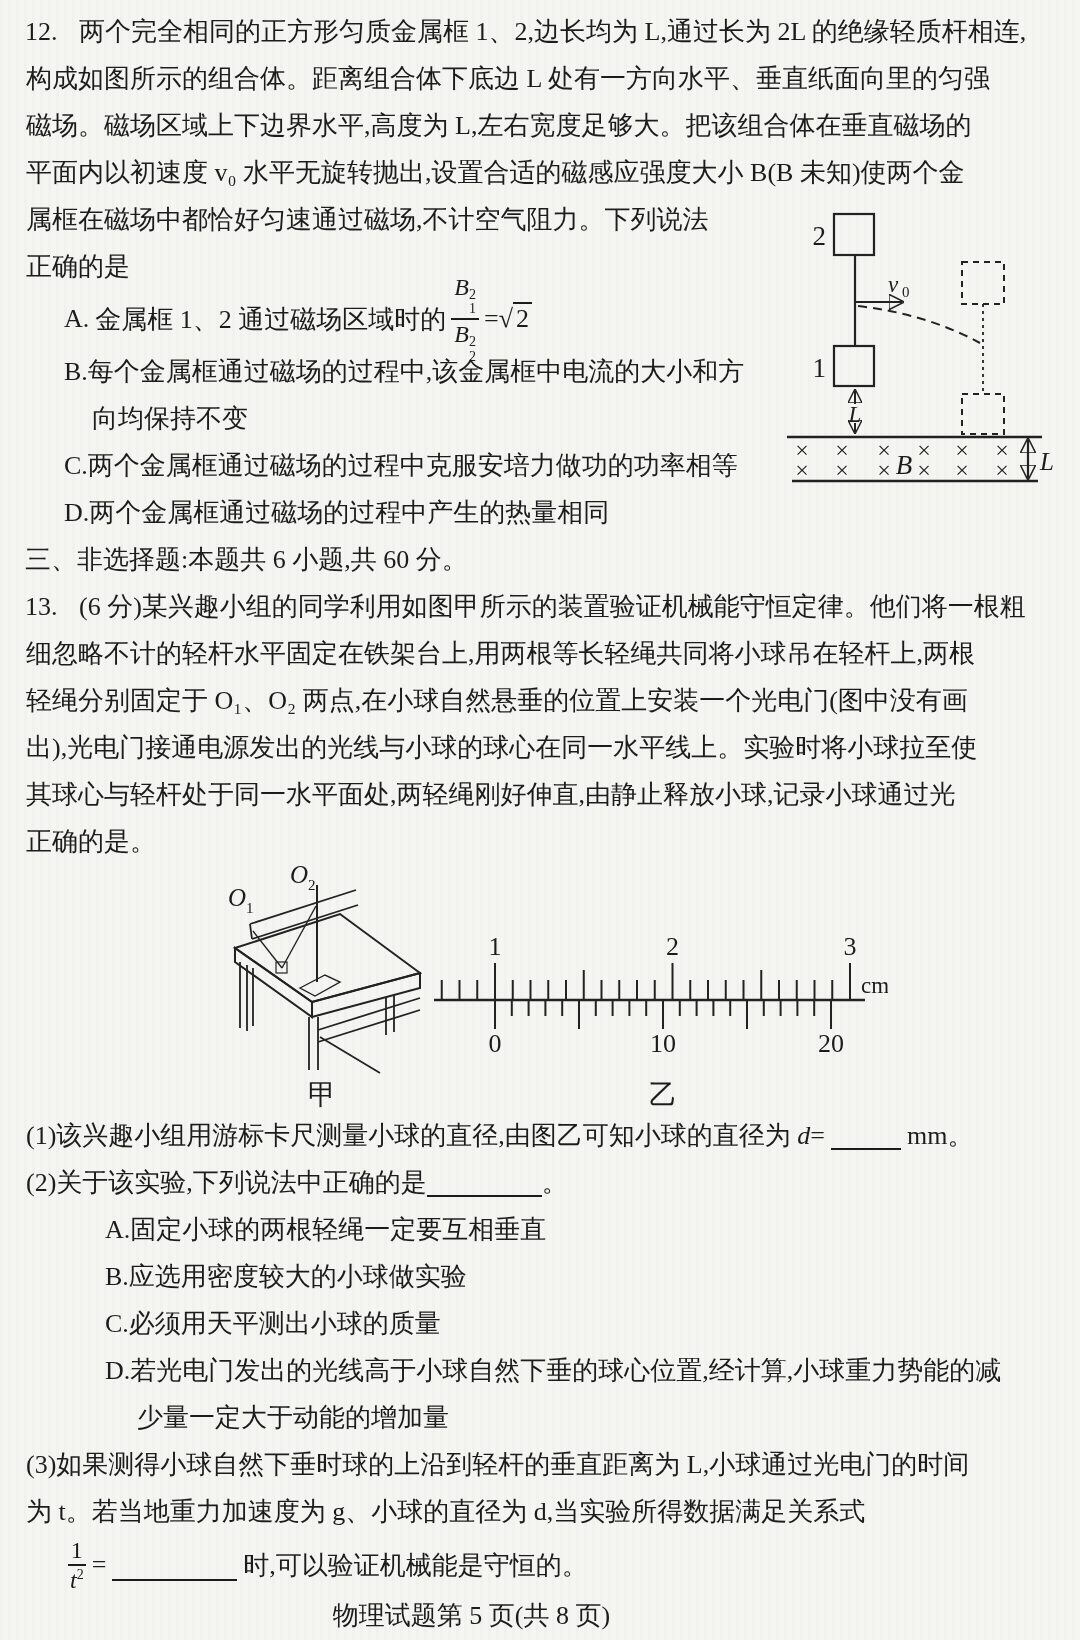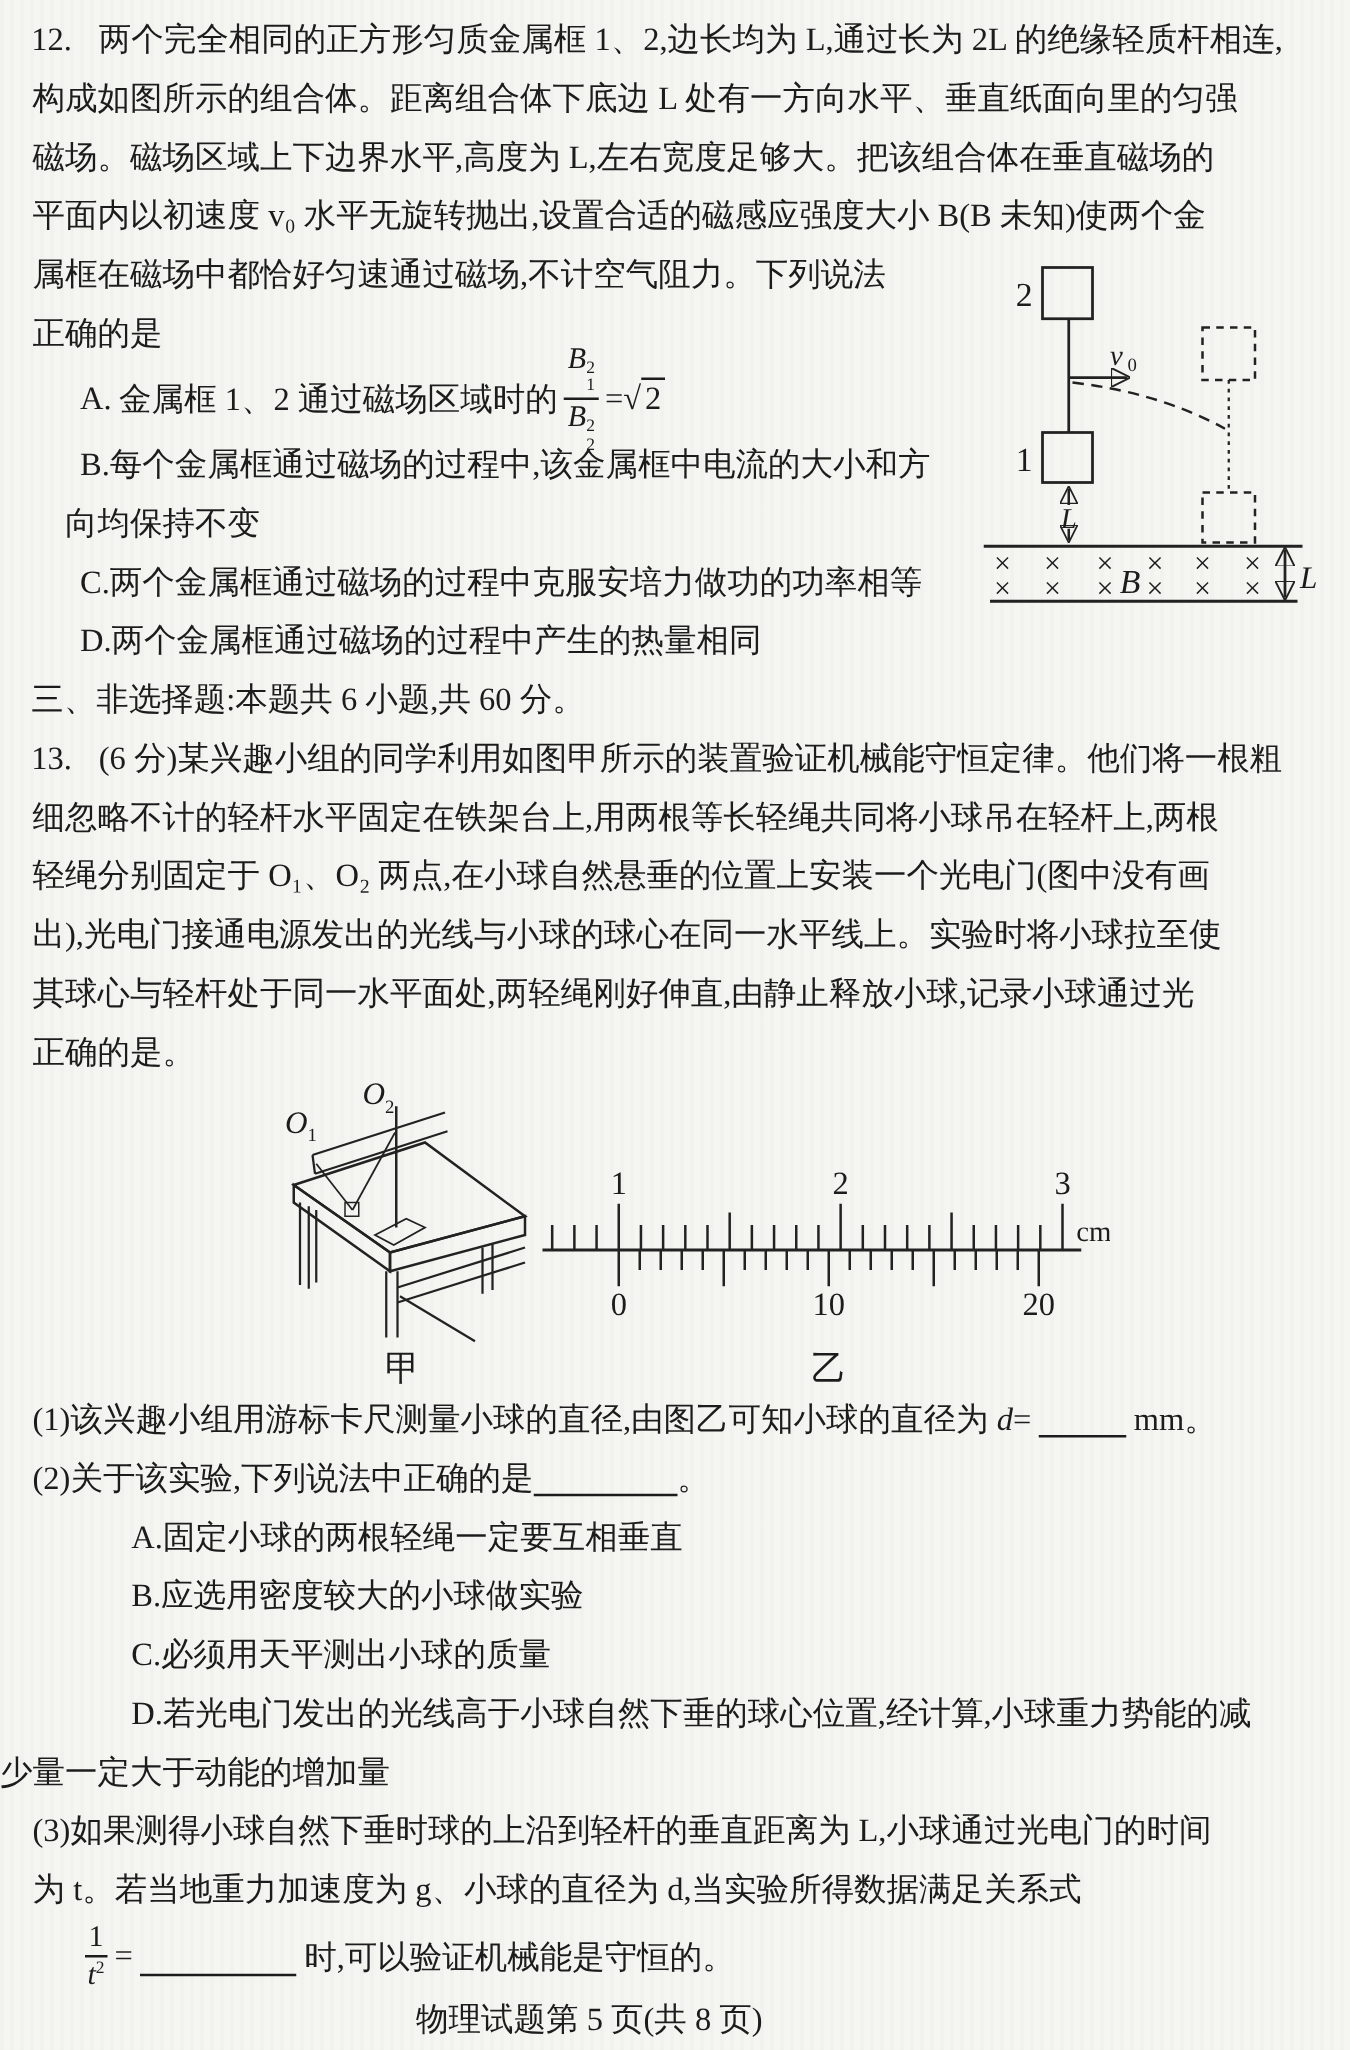--- a/index.html
+++ b/index.html
@@ -7,23 +7,23 @@
        font-family:"Liberation Serif","DejaVu Serif",serif;
        background:#f5f5f2;
        background-image:repeating-linear-gradient(90deg, rgba(0,0,0,0.015) 0 3px, rgba(0,0,0,0) 3px 8px);
        color:#1c1c1c;overflow:hidden;}
   .doc{position:absolute;left:0;top:8px;width:888px;}
   .doc2{position:absolute;left:0;top:1112px;width:940px;}
   .line{height:47px;line-height:47px;font-size:26px;white-space:nowrap;color:#1c1c1c;}
   .pl25{padding-left:25px;}
   .pl62{padding-left:26px;}
   .pl64{padding-left:64px;}
-  .pl100{padding-left:52px;}
+  .pl100{padding-left:92px;}
   .pl105{padding-left:105px;}
-  .pl137{}
+  .pl137{padding-left:137px;}
   .qnum{display:inline-block;width:54px;}
   .bold{font-weight:normal;}
   .row-a{height:58px;display:flex;align-items:center;padding-left:64px;font-size:26px;white-space:nowrap;}
   .row-f{height:60px;display:flex;align-items:center;padding-left:62px;font-size:26px;white-space:nowrap;}
   .var{font-style:italic;}
   .frac{display:inline-flex;flex-direction:column;align-items:center;line-height:1.1;font-size:24px;margin:0 5px;vertical-align:middle;}
   .frac .num{border-bottom:2px solid #1c1c1c;padding:0 3px 1px 3px;text-align:center;}
   .frac .den{padding:1px 3px 0 3px;text-align:center;}
   .ss{display:inline-flex;flex-direction:column;align-items:flex-start;font-size:14px;line-height:1.05;vertical-align:-4px;}
   .sqrt{font-size:26px;}

